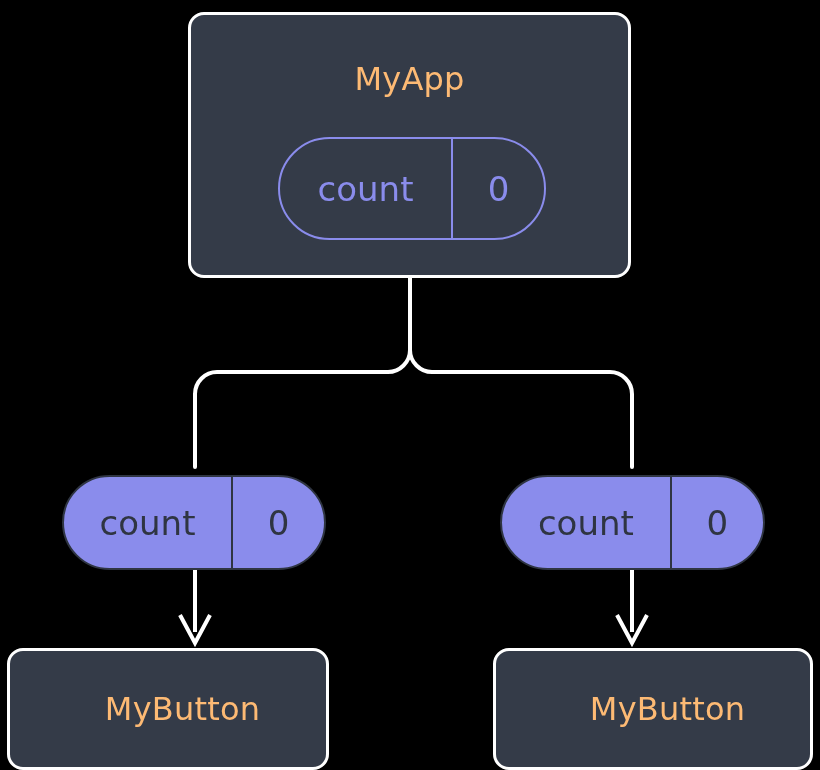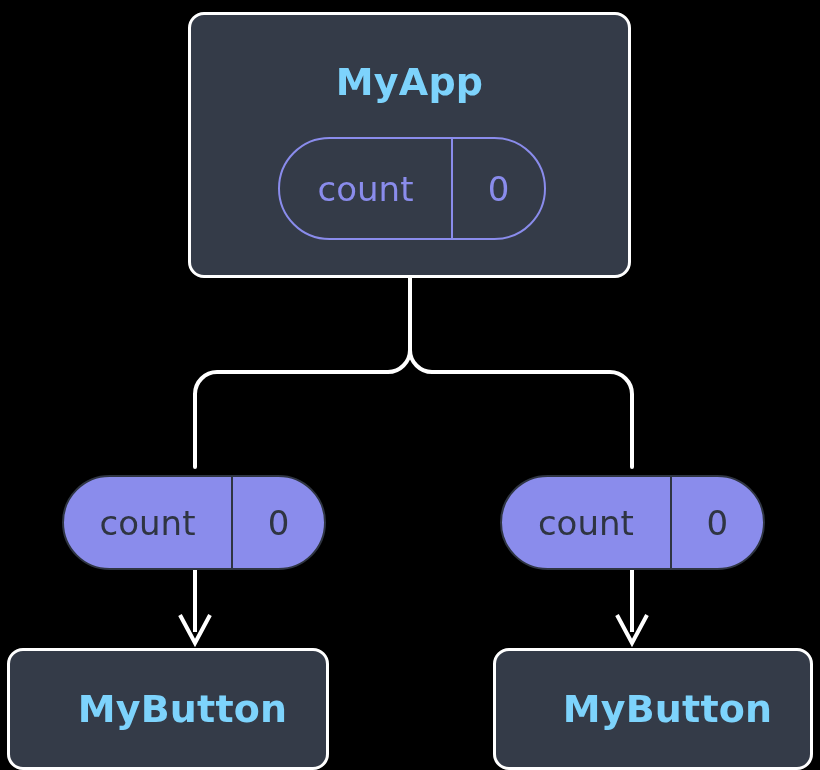--- a/index.html
+++ b/index.html
@@ -31,23 +31,23 @@
     position: absolute;
     box-sizing: border-box;
     background: #343b48;
     border: 3px solid #ffffff;
     border-radius: 14px;
     display: flex;
     flex-direction: column;
     align-items: center;
   }
   .node-title {
-    color: #7dd3fc;
-    font-size: 38px;
-    font-weight: 700;
+    color: #fdba74;
+    font-size: 32px;
+    font-weight: 400;
     letter-spacing: 0.2px;
     line-height: 1;
     white-space: nowrap;
   }
 
   #node-myapp {
     left: 188px;
     top: 12px;
     width: 443px;
     height: 266px;

